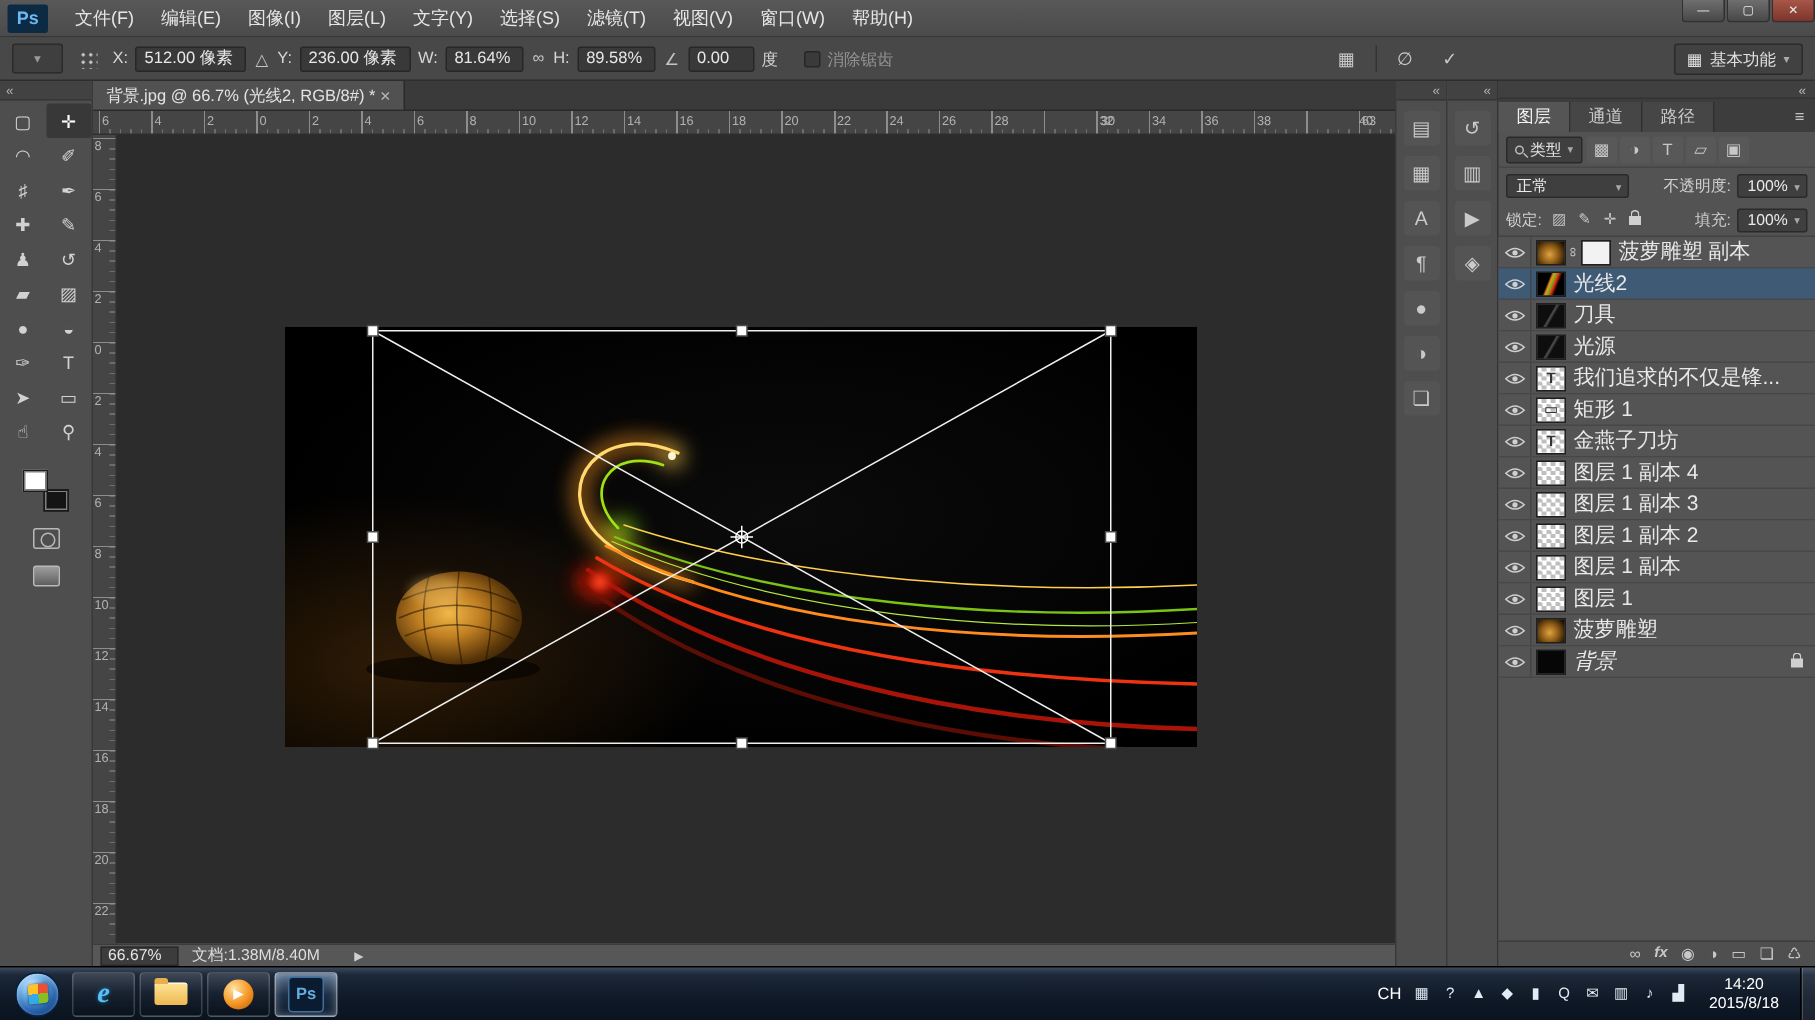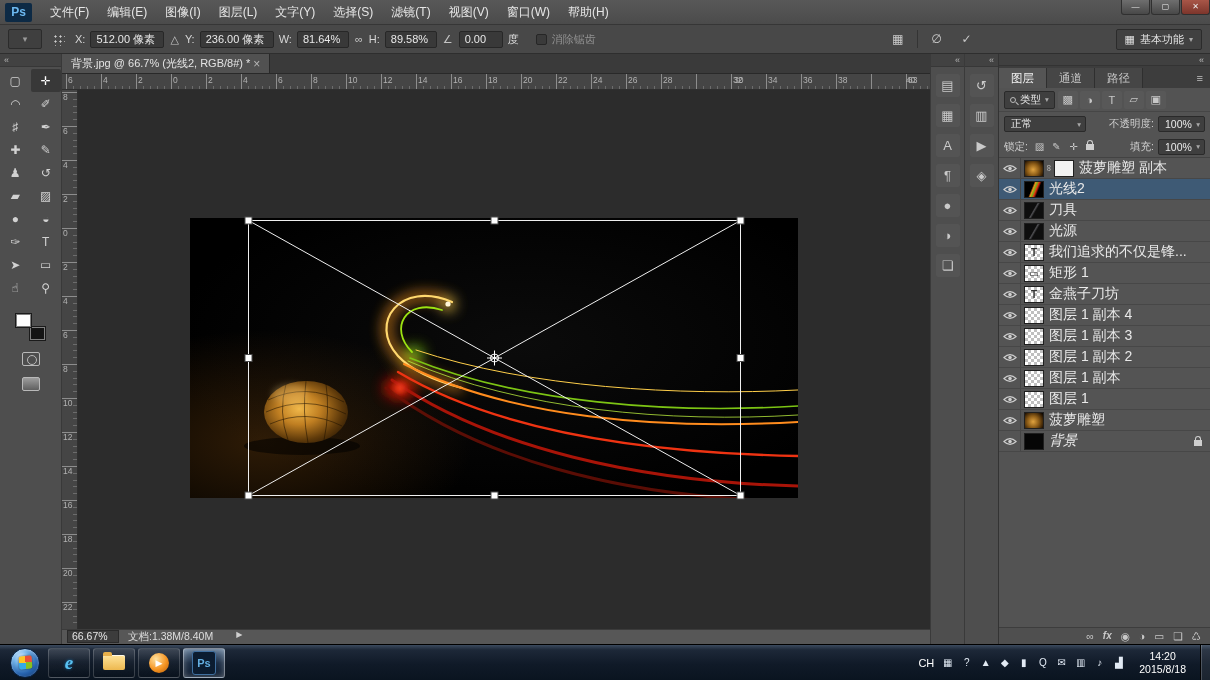--- a/index.html
+++ b/index.html
@@ -52,21 +52,21 @@
 .tab-close{color:#b6b6b6;font-size:12px;}
 .hruler{position:absolute;left:0;top:20px;width:868px;height:16px;background-color:#454545;border-bottom:1px solid #2f2f2f;background-image:repeating-linear-gradient(90deg,#8d8d8d 0 1px,transparent 1px 35px),repeating-linear-gradient(90deg,#6c6c6c 0 1px,transparent 1px 7px);background-size:100% 16px,100% 4px;background-position:4px 0,4px 12px;background-repeat:no-repeat;}
 .vruler{position:absolute;left:0;top:36px;width:16px;height:539px;background-color:#454545;border-right:1px solid #2f2f2f;background-image:repeating-linear-gradient(180deg,#8d8d8d 0 1px,transparent 1px 34px),repeating-linear-gradient(180deg,#6c6c6c 0 1px,transparent 1px 6.8px);background-size:16px 100%,4px 100%;background-position:0 2px,right 0 top 2px;background-repeat:no-repeat;}
 .rnum{position:absolute;font-size:8.5px;color:#b2b2b2;top:1px;}
 .vnum{position:absolute;font-size:8.5px;color:#b2b2b2;left:1px;width:14px;}
 .viewport{position:absolute;left:16px;top:36px;width:852px;height:539px;background:#2c2c2c;overflow:hidden;}
 .photo{position:absolute;left:112px;top:128px;width:608px;height:280px;background:radial-gradient(ellipse 300px 160px at 12% 80%,rgba(122,72,16,.38),rgba(0,0,0,0) 70%),radial-gradient(ellipse at 55% 45%,#0b0b0b 0%,#000 75%);}
 .transform-svg{position:absolute;left:0;top:0;}
 
 
-.statusbar{position:absolute;left:62px;top:629px;width:868px;height:15px;background:#575757;border-top:1px solid #3b3b3b;display:flex;gap:9px;padding:0 5px;font-size:10.5px;}
+.statusbar{position:absolute;left:62px;top:629px;width:868px;height:15px;background:#575757;border-top:1px solid #3b3b3b;display:flex;align-items:center;gap:9px;padding:0 5px;font-size:10.5px;}
 .zoom-field{background:#3c3c3c;border:1px solid #2a2a2a;color:#e5e5e5;padding:0 4px;height:13px;line-height:11px;width:52px;}
 .status-doc{color:#dedede;white-space:nowrap;}
 .status-flyout{color:#d0d0d0;font-size:8px;margin-left:14px;}
 
 
 .dockstrip{position:absolute;top:54px;width:34px;height:590px;background:#4e4e4e;border-left:1px solid #3a3a3a;}
 .dock-head{height:13px;background:#424242;color:#b3b3b3;font-size:9px;text-align:right;line-height:13px;padding:0 4px;border-bottom:1px solid #373737;}
 .dock-icon{width:24px;height:23px;margin:7px auto 0;display:flex;align-items:center;justify-content:center;color:#cacaca;font-size:13px;border-radius:3px;background:rgba(255,255,255,.04);}
 
 

